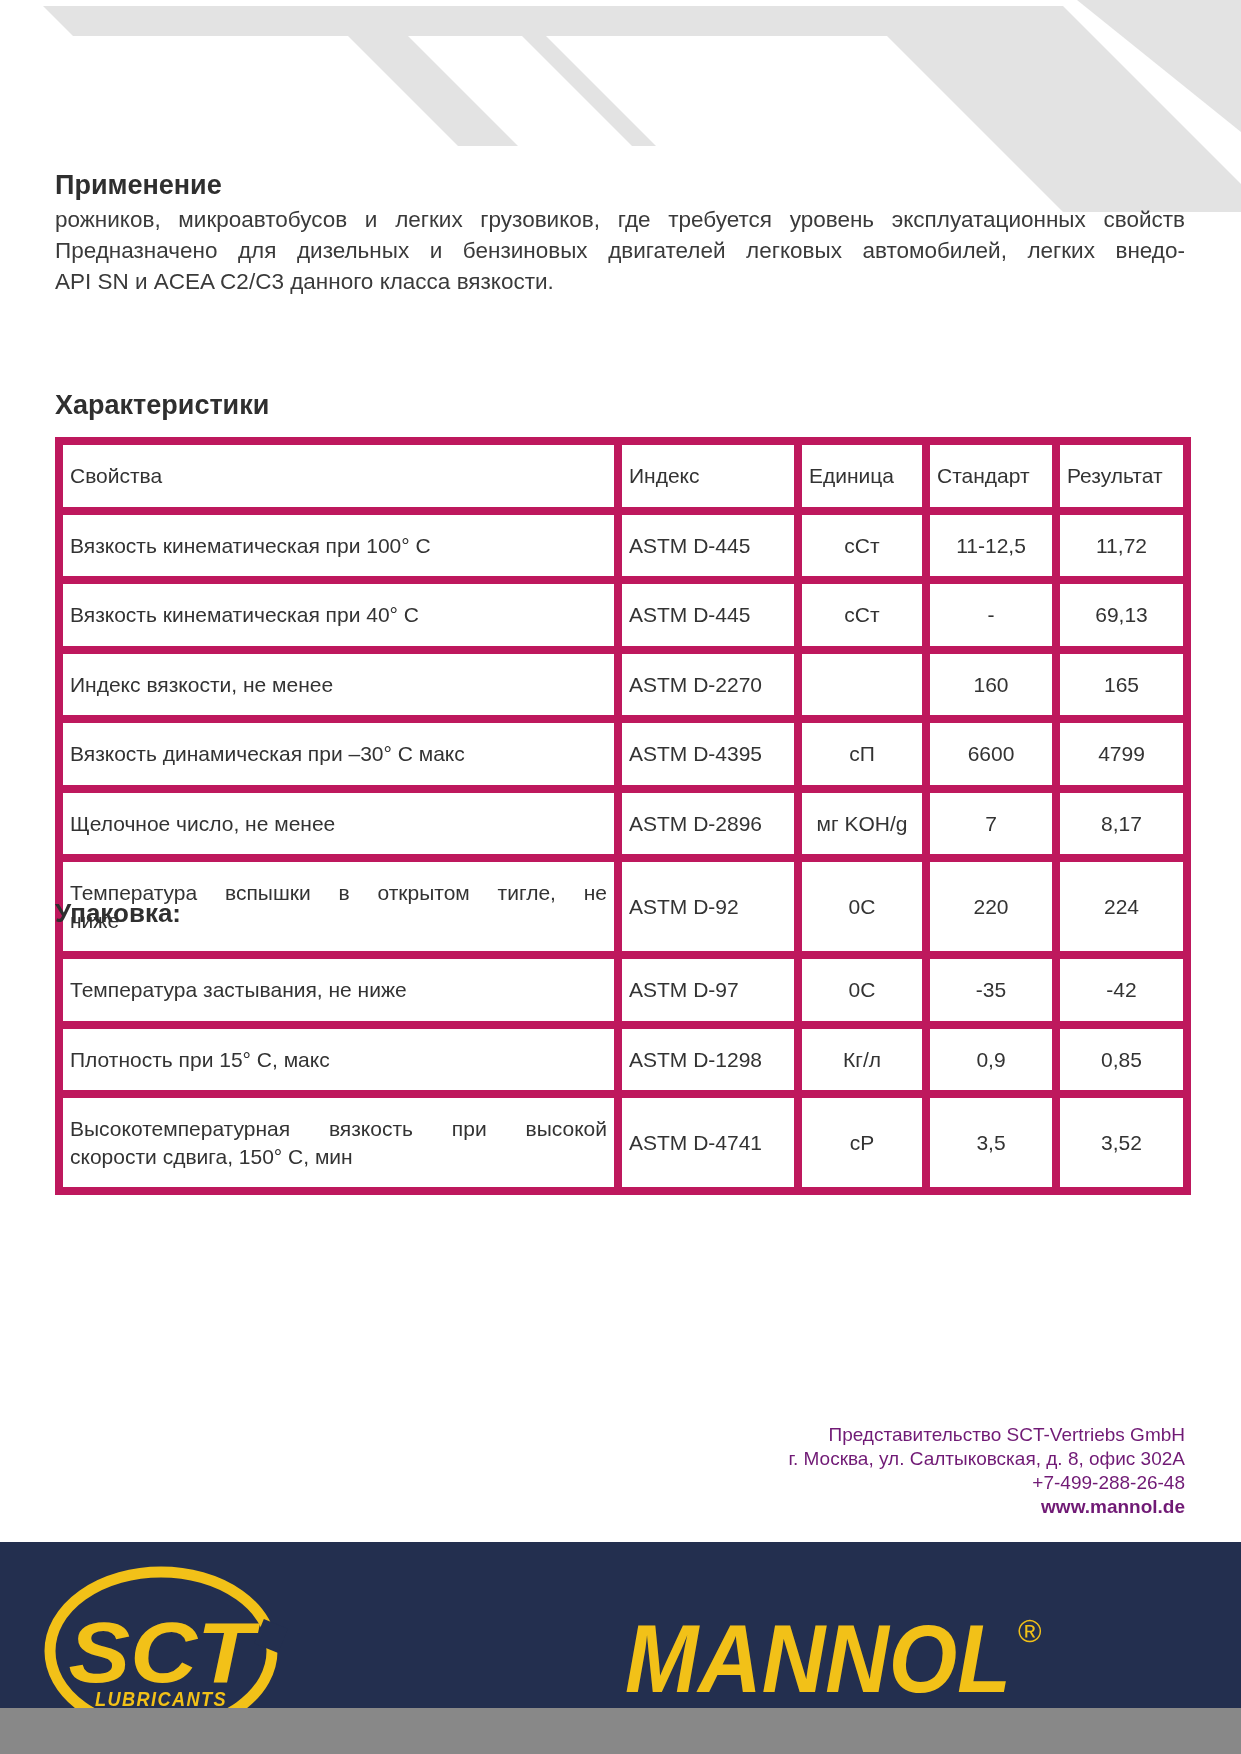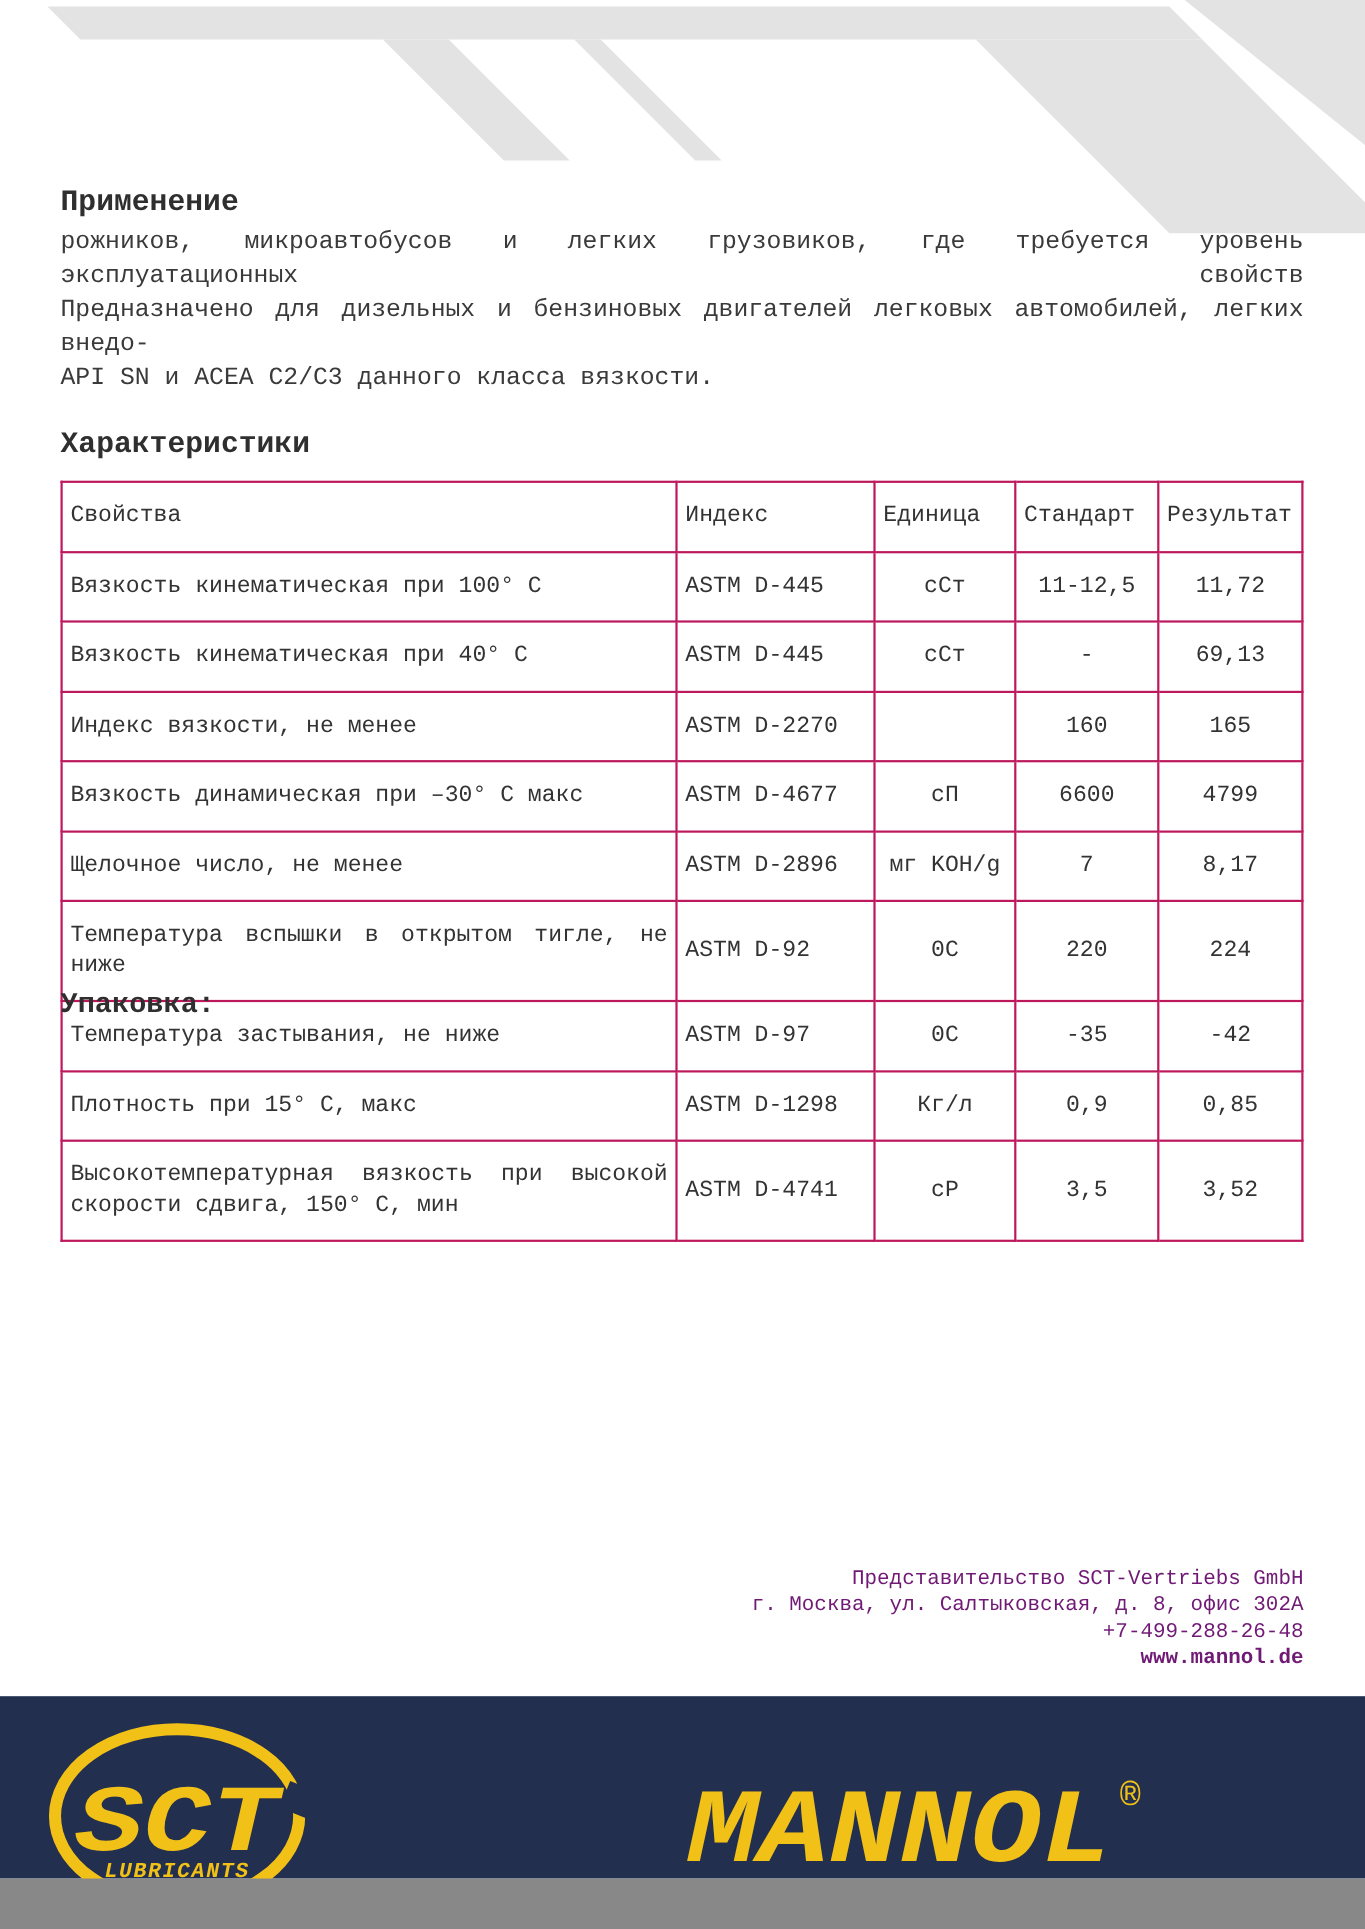--- a/index.html
+++ b/index.html
@@ -1,21 +1,21 @@
 <!DOCTYPE html>
 <html><head>
 <meta charset="utf-8">
 <style>
   html,body{margin:0;padding:0;background:#888;}
   #page{
     position:relative;
     width:1241px;height:1708px;
     margin:0 auto;
     background:#ffffff;
-    font-family:Liberation Mono, monospace;
+    font-family:Liberation Sans, sans-serif;
     color:#383838;
     overflow:hidden;
   }
   
   #swoosh{position:absolute;top:0;left:0;}
   #swoosh polygon{fill:#e3e3e3;}
 
   
   .sec-title{
     position:absolute;left:55px;
@@ -31,21 +31,21 @@
 
   #char-title{top:390px;}
 
   
   #char-table{
     position:absolute;left:55px;top:437px;
     border-collapse:collapse;table-layout:fixed;width:1128px;
     font-size:21px;color:#333333;
   }
   #char-table th,#char-table td{
-    border:2px solid #be185d;
+    border:8px solid #be185d;
     padding:17px 7px;line-height:27.5px;
     font-weight:normal;text-align:left;vertical-align:middle;
     overflow:hidden;
   }
   #char-table td:nth-child(3),
   #char-table td:nth-child(4),
   #char-table td:nth-child(5){text-align:center;}
 
   
   #pack-title{top:898px;font-size:26px;}
@@ -126,21 +126,21 @@
         </tr>
         <tr>
           <td>Индекс вязкости, не менее</td>
           <td>ASTM D-2270</td>
           <td></td>
           <td>160</td>
           <td>165</td>
         </tr>
         <tr>
           <td>Вязкость динамическая при –30° С макс</td>
-          <td>ASTM D-4677</td>
+          <td>ASTM D-4395</td>
           <td>сП</td>
           <td>6600</td>
           <td>4799</td>
         </tr>
         <tr>
           <td>Щелочное число, не менее</td>
           <td>ASTM D-2896</td>
           <td>мг KOH/g</td>
           <td>7</td>
           <td>8,17</td>

